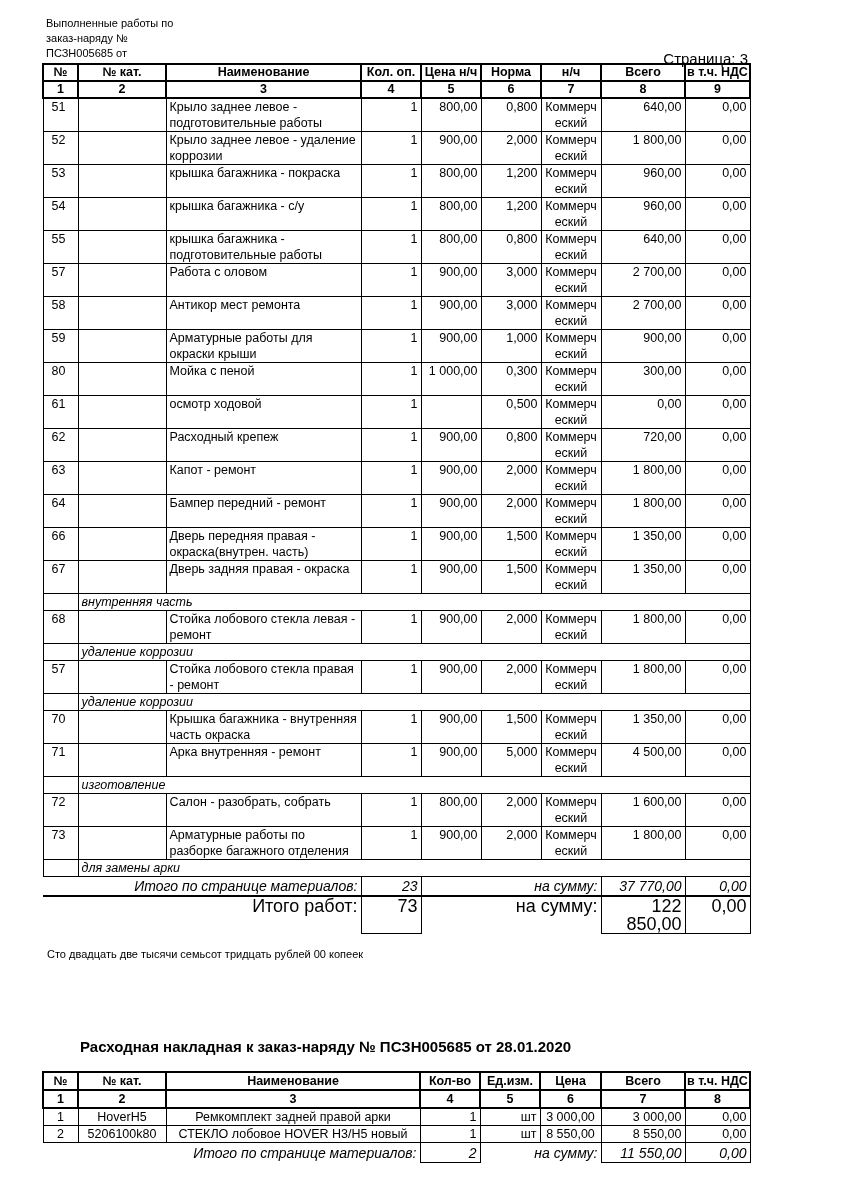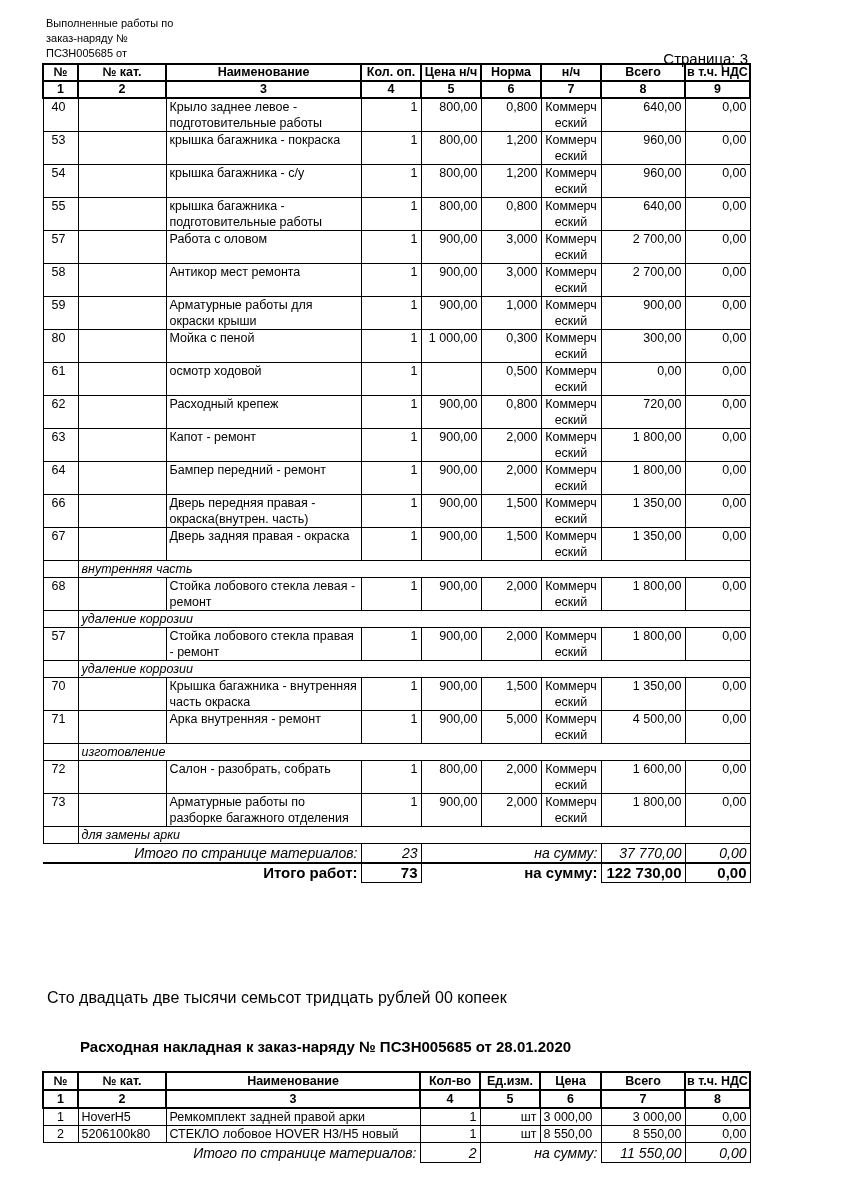--- a/index.html
+++ b/index.html
@@ -13,25 +13,25 @@
   #works thead tr.nums th { font-weight:bold; }
   #works tbody tr.item td { height:32px; }
   #works td.num { text-align:left; padding-left:8px; }
   #works td.r { text-align:right; }
   #works td.c { text-align:center;margin-top:30px; }
   #works tr.note td { height:16px; font-style:italic; }
   #works tr.note td.note-text { border-right:1px solid #000; }
   #works tr.tot td { border:none; height:18px; line-height:18px; font-size:14px; }
   #works tr.tot td.box { border:1px solid #000; }
   #works tr.tot.mat td { font-style:italic; border-bottom:2px solid #000; }
-  #works tr.tot.work td { font-weight:bold; font-size:15px;margin-top:44px; }
-  .words { position:absolute; left:47px; top:989px; font-size:16px; }
+  #works tr.tot.work td { font-weight:normal; font-size:18px;margin-top:44px; }
+  .words { position:absolute; left:47px; top:948px; font-size:11px; }
   .title2 { position:absolute; left:80px; top:1038px; font-size:15px; font-weight:bold; }
   #mats { left:42px; top:1071px; width:707px; }
-  #mats td, #mats th { border:1px solid #000; font-size:12.5px; padding:0 3px; line-height:16px; height:16px; overflow:hidden; white-space:nowrap; }
+  #mats td, #mats th { border:1px solid #000; font-size:12.5px; padding:0 3px; line-height:16px; height:16px; overflow:hidden; white-space:nowrap;text-align:center; }
   #mats thead th { border:2px solid #000; font-weight:bold; text-align:center; padding:0; }
   #mats td.r { text-align:right; }
   #mats td.c { text-align:center; }
   #mats tr.tot td { border:none; font-style:italic; font-size:14px; height:19px; }
   #mats tr.tot td.box { border:1px solid #000; }
 </style>
 </head>
 <body>
 
 <div class="hdr-left">
@@ -72,28 +72,39 @@
       <th>4</th>
       <th>5</th>
       <th>6</th>
       <th>7</th>
       <th>8</th>
       <th>9</th>
     </tr>
   </thead>
   <tbody id="works-body">
       <tr class="item">
-        <td class="num">40</td>
+        <td class="num">51</td>
         <td class=""></td>
         <td class="">Крыло заднее левое - подготовительные работы</td>
         <td class="r">1</td>
         <td class="r">800,00</td>
         <td class="r">0,800</td>
         <td class="c" style="word-break:break-all;"><span>Коммерческий</span></td>
         <td class="r">640,00</td>
+        <td class="r">0,00</td>
+      </tr>
+      <tr class="item">
+        <td class="num">52</td>
+        <td class=""></td>
+        <td class="">Крыло заднее левое - удаление коррозии</td>
+        <td class="r">1</td>
+        <td class="r">900,00</td>
+        <td class="r">2,000</td>
+        <td class="c" style="word-break:break-all;"><span>Коммерческий</span></td>
+        <td class="r">1 800,00</td>
         <td class="r">0,00</td>
       </tr>
       <tr class="item">
         <td class="num">53</td>
         <td class=""></td>
         <td class="">крышка багажника - покраска</td>
         <td class="r">1</td>
         <td class="r">800,00</td>
         <td class="r">1,200</td>
         <td class="c" style="word-break:break-all;"><span>Коммерческий</span></td>
@@ -322,21 +333,21 @@
     <td colspan="3" class="r">Итого по странице материалов:</td>
     <td class="r box">23</td>
     <td colspan="3" class="r box">на сумму:</td>
     <td class="r box">37 770,00</td>
     <td class="r box">0,00</td>
       </tr>
       <tr class="tot work">
     <td colspan="3" class="r">Итого работ:</td>
     <td class="r box">73</td>
     <td colspan="3" class="r">на сумму:</td>
-    <td class="r box">122 730,00</td>
+    <td class="r box">122 850,00</td>
     <td class="r box">0,00</td>
       </tr>
     </tbody>
 </table>
 
 <div class="words">Сто двадцать две тысячи семьсот тридцать рублей 00 копеек</div>
 
 <div class="title2">Расходная накладная к заказ-наряду №  ПСЗН005685 от 28.01.2020</div>
 
 <table id="mats">

